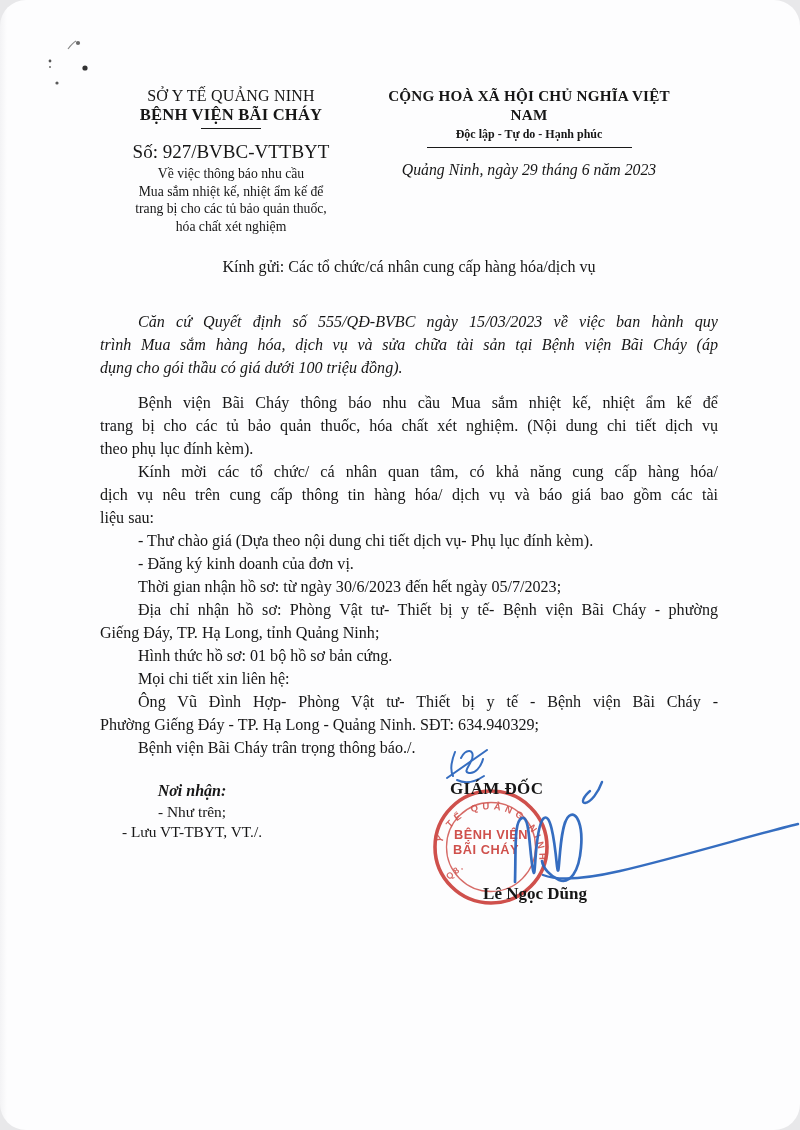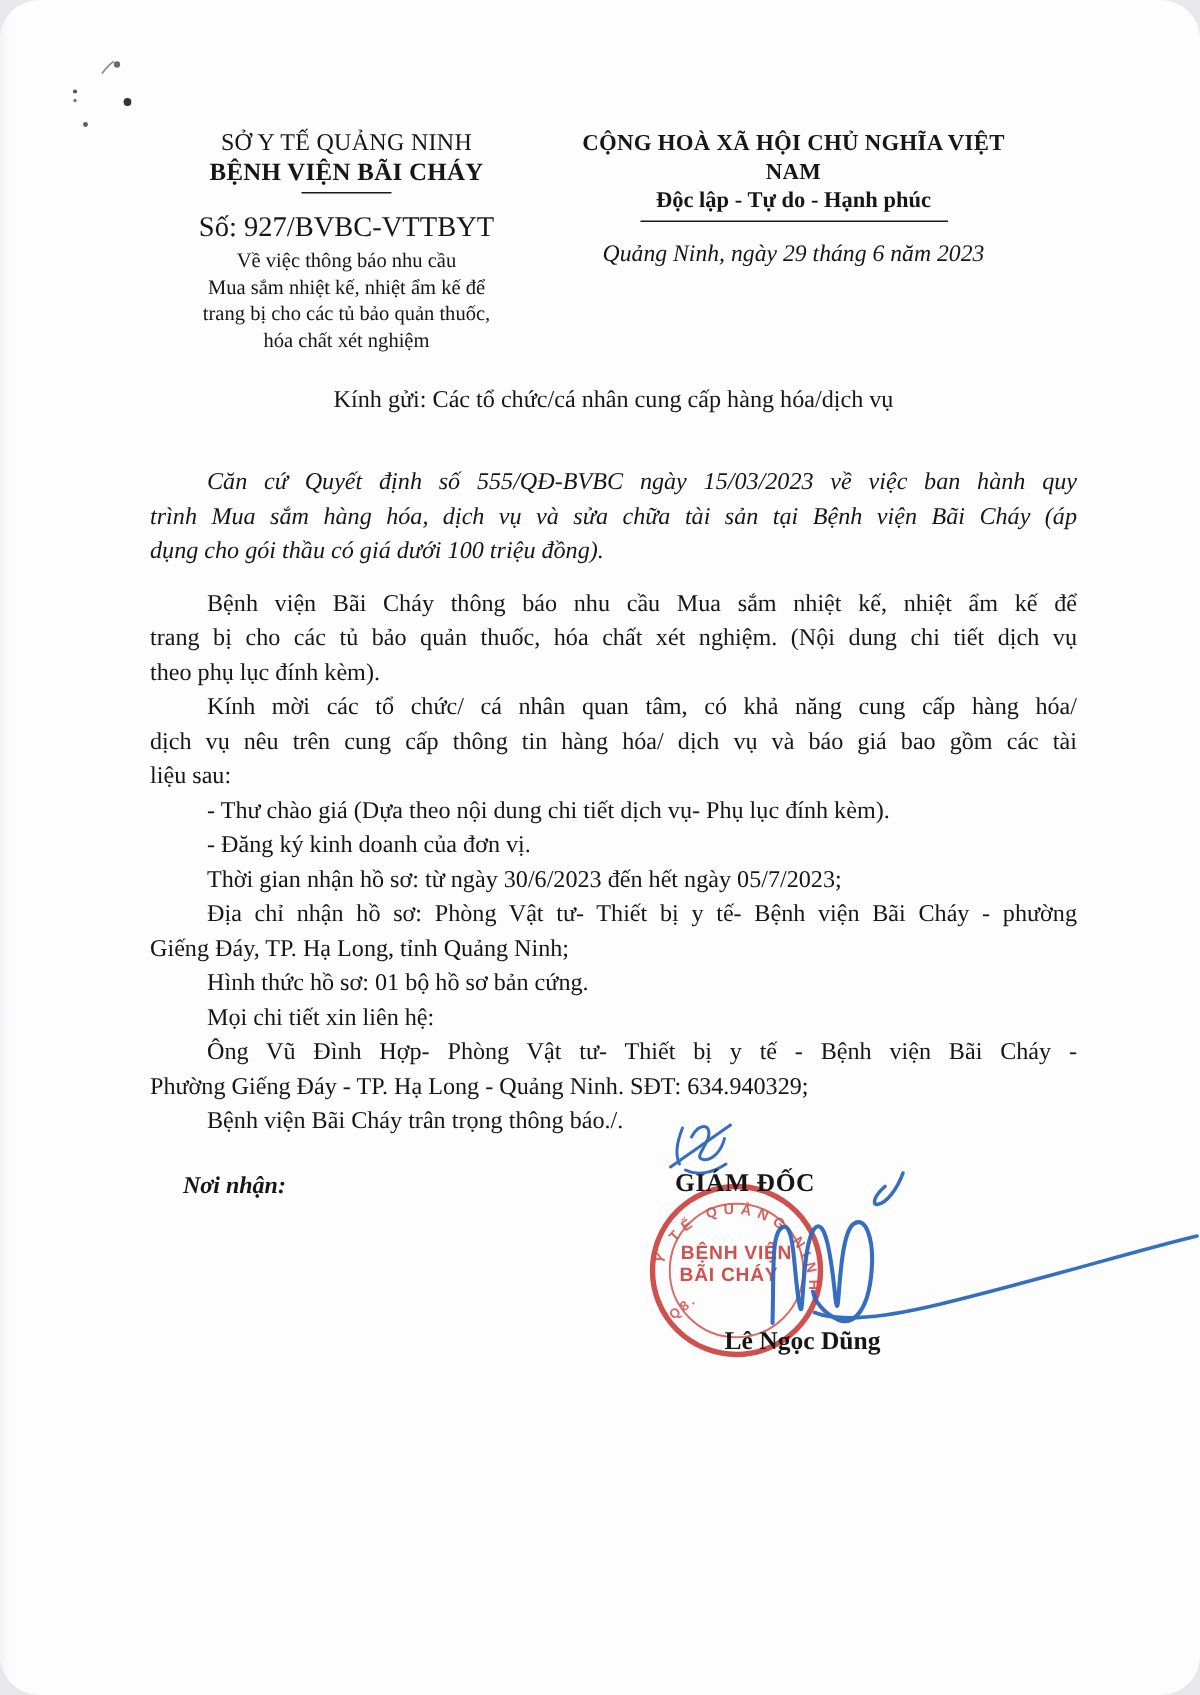--- a/index.html
+++ b/index.html
@@ -11,21 +11,21 @@
   }
   
   .hdr-left { position:absolute; left:112px; top:86px; width:238px; text-align:center; }
   .org-parent { font-size:16px; line-height:19px; letter-spacing:.2px; }
   .org-name  { font-size:16.6px; line-height:19px; font-weight:700; letter-spacing:.2px; }
   .rule-left { width:60px; border-bottom:1.6px solid #1a1a1a; margin:4px auto 13px; }
   .doc-number { font-size:19px; line-height:20px; margin-bottom:3px; }
   .subject div { font-size:13.7px; line-height:17.5px; }
   .hdr-right { position:absolute; left:368px; top:86px; width:322px; text-align:center; }
   .national1 { font-size:15.2px; line-height:19px; font-weight:700; letter-spacing:.2px; }
-  .national2 { font-size:15px;  line-height:20px; font-weight:700;font-family:Liberation Serif, serif; }
+  .national2 { font-size:12px;  line-height:20px; font-weight:700;font-family:Liberation Serif, serif; }
   .rule-right { width:205px; border-bottom:1.6px solid #1a1a1a; margin:3px auto 13px; }
   .dateline { font-style:italic; font-size:15.8px; }
   
   .content { position:absolute; left:100px; top:255px; width:618px;
              font-size:16.1px; line-height:23px; }
   .salutation { text-align:center; margin-bottom:32px; }
   .legal { font-style:italic; line-height:23px; margin-bottom:12px; }
   .jl > div { text-align:justify; text-align-last:justify; }
   .jl > div:last-child { text-align-last:left; }
   .jl > div:first-child { text-indent:38px; }
@@ -103,20 +103,24 @@
     <div class="line">Mọi chi tiết xin liên hệ:</div>
     <div class="jl">
         <div>Ông Vũ Đình Hợp- Phòng Vật tư- Thiết bị y tế - Bệnh viện Bãi Cháy -</div>
         <div>Phường Giếng Đáy - TP. Hạ Long - Quảng Ninh. SĐT: 634.940329;</div>
       </div>
     <div class="line">Bệnh viện Bãi Cháy trân trọng thông báo./.</div>
   </div>
 
   <div class="recipients">
     <div class="recipients-label">Nơi nhận:</div>
+    <div>
+        <div>- Như trên;</div>
+        <div>- Lưu VT-TBYT, VT./.</div>
+      </div>
   </div>
 
   <div class="signer-title">GIÁM ĐỐC</div>
   <div class="signer-name">Lê Ngọc Dũng</div>
 
   <svg class="stamp-svg" width="136" height="136" viewBox="0 0 136 136" opacity="0.88">
     <defs>
       <path id="ringPath" d="M 16,65 A 50,50 0 1 1 15.9,65.4" fill="none"></path>
     </defs>
     <circle cx="66" cy="65" r="56" fill="none" stroke="#c93934" stroke-width="3.6"></circle>

